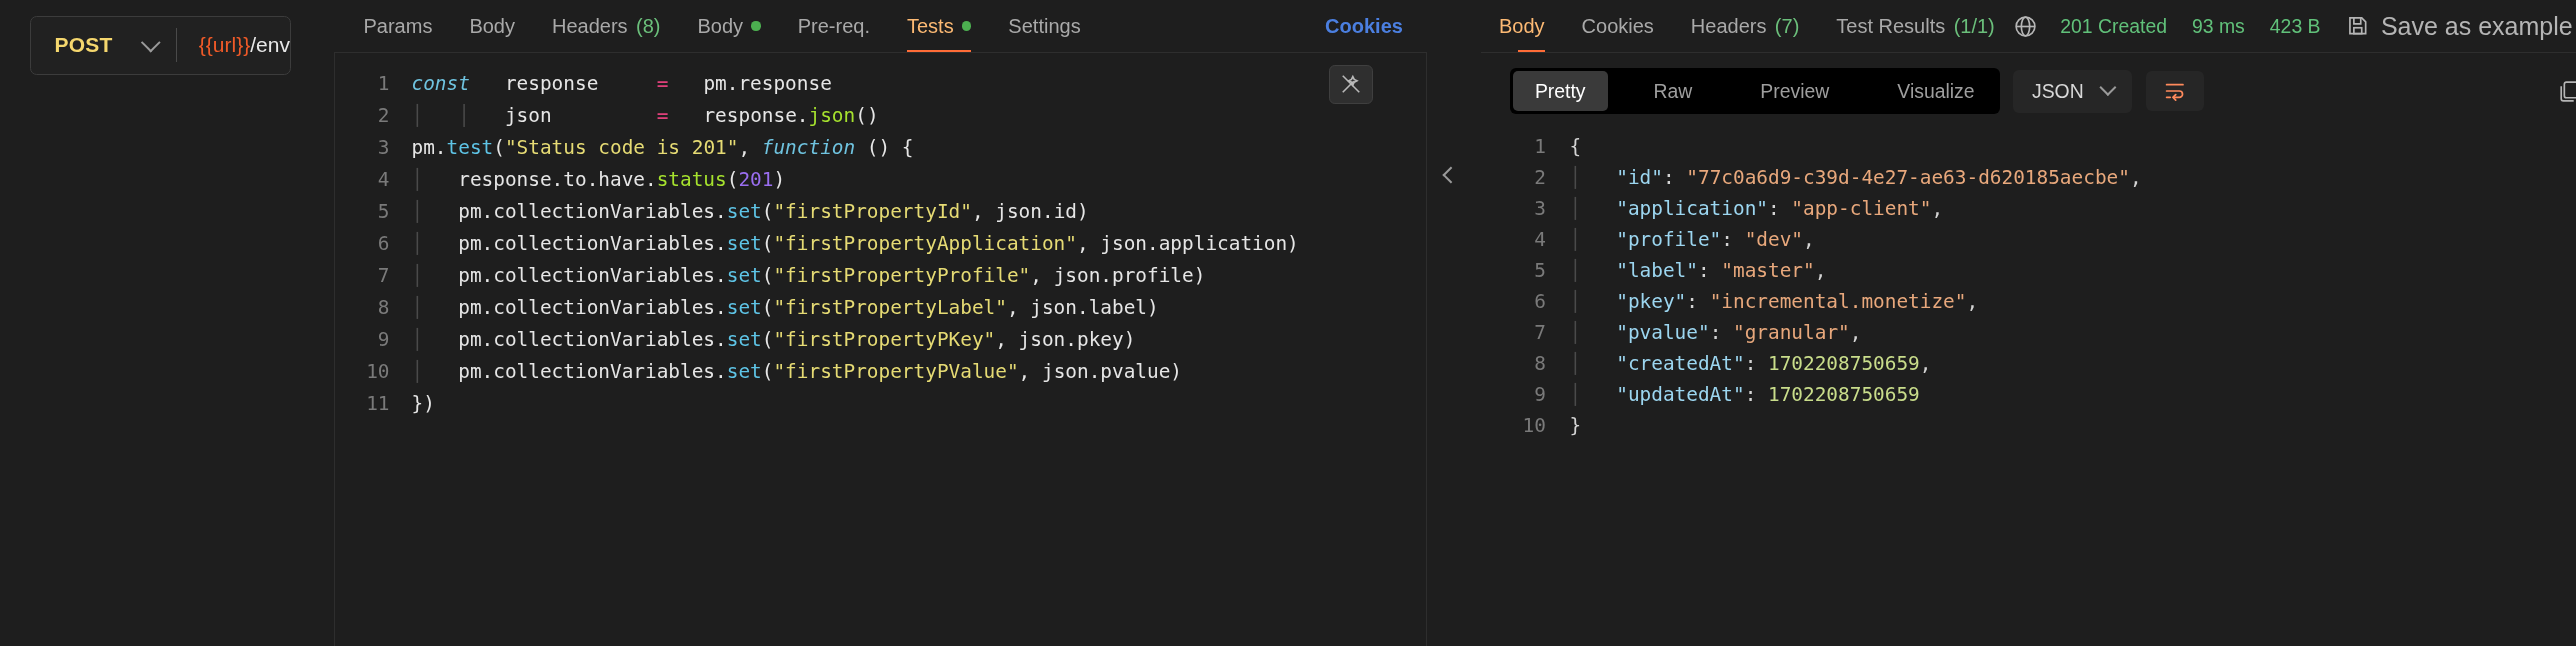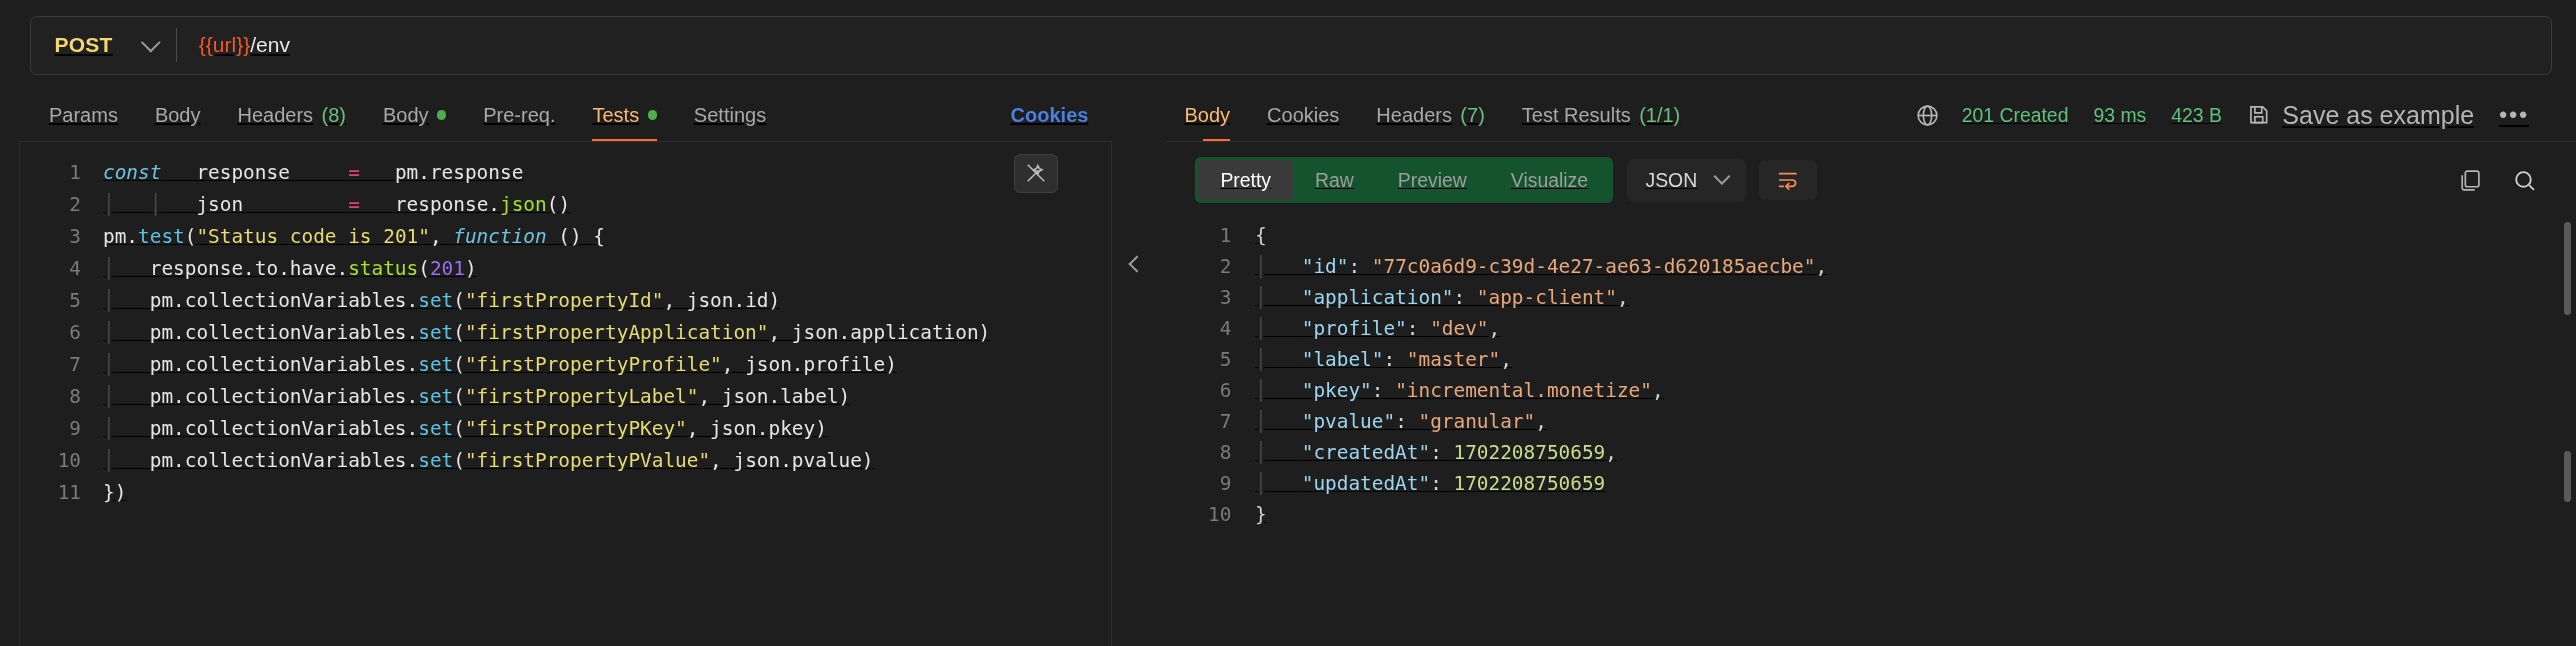--- a/index.html
+++ b/index.html
@@ -2,21 +2,21 @@
 <html style="font-size:13.5px"><head>
 <meta charset="utf-8">
 <style>
   * { box-sizing: border-box; margin: 0; padding: 0; }
   html, body {
     width: 2576px; height: 647px;
     background: #1e1e1e;
     font-family: "Liberation Sans", sans-serif;
     overflow: hidden;
   }
-  .app { width: 2576px; height: 647px; position: relative; background: #1e1e1e; display: flex; flex-direction: column; text-decoration: underline; }
+  .app { width: 2576px; height: 647px; position: relative; background: #1e1e1e; display: flex; flex-direction: row; }
 
   
   .urlbar-row {
     display: flex; align-items: center;
     padding: 15px 23.6px 13.5px 30px;
     gap: 0;
     height: 89px;
     flex: 0 0 auto;
   }
   .url-input-wrap {
@@ -106,21 +106,21 @@
     color: #4b7fe0; font-size: 20px; font-weight: 700; cursor: pointer;
   }
   .hrule { height: 0.8px; background: #2e2e2e; width: 100%; }
 
   
   .editor-zone { flex: 1 1 auto; position: relative; min-height: 0; background: #1e1e1e; padding-top: 15px; }
   .code-scroll { height: 100%; overflow: hidden; position: relative; }
   pre.code {
     font-family: "DejaVu Sans Mono", monospace;
     font-size: 19.4px; line-height: 32px;
-    color: #e6e6e6; margin: 0; padding: 0 0 0 10px;
+    color: #e6e6e6; margin: 0; padding: 0 0 0 4px;
     white-space: pre;
   }
   .ln { display: inline-block; width: 74px; text-align: right; color: #7a7a7a; padding-right: 22px; user-select: none; }
   .kw      { color: #6fc3df; font-style: italic; }
   .op      { color: #e0407b; }
   .fn      { color: #5ec4e6; }
   .str     { color: #e6db74; }
   .num     { color: #9a6ef0; }
   .prop-g  { color: #a6e22e; }
   .plain   { color: #e6e6e6; }
@@ -152,21 +152,21 @@
   .resp-tabs { display: flex; align-items: center; height: 52px; padding-left: 18.5px; }
   .status-group { margin-left: auto; display: flex; align-items: center; gap: 0; padding-right: 47px; }
   .globe { margin-right: 22px; display:flex; align-items:center; }
   .st { color: #61c17a; font-size: 19.4px; margin-right: 25px; white-space: nowrap; }
   .save-ex { display: flex; align-items: center; gap: 11.8px; color: #b5b5b5; font-size: 25px; cursor: pointer; margin-right: 25px; white-space: nowrap;}
   .ellipsis { color: #b5b5b5; font-size: 23.6px; letter-spacing: 1.7px; cursor: pointer; line-height: 8.4px; }
 
   
   .resp-toolbar { display: flex; align-items: center; gap: 13.5px; padding: 15px 29px 11.8px 29px; }
   .pill-group {
-    display: flex; align-items: center; background: #14532d; border-radius: 5.9px; padding: 3.4px;
+    display: flex; align-items: center; background: #000000; border-radius: 5.9px; padding: 3.4px; gap: 24px;
   }
   .pill {
     padding: 8.4px 22px; border-radius: 5px; font-size: 19.4px; color: #9e9e9e; cursor: pointer; white-space: nowrap;
   }
   .pill.active { background: #3a3a3a; color: #fff; }
   .fmt-select {
     display:flex; align-items:center; gap: 18.5px;
     background: #262626; border-radius: 5.9px; padding: 10px 18.5px;
     font-size: 19.4px; color: #d8d8d8; cursor: pointer;
   }

